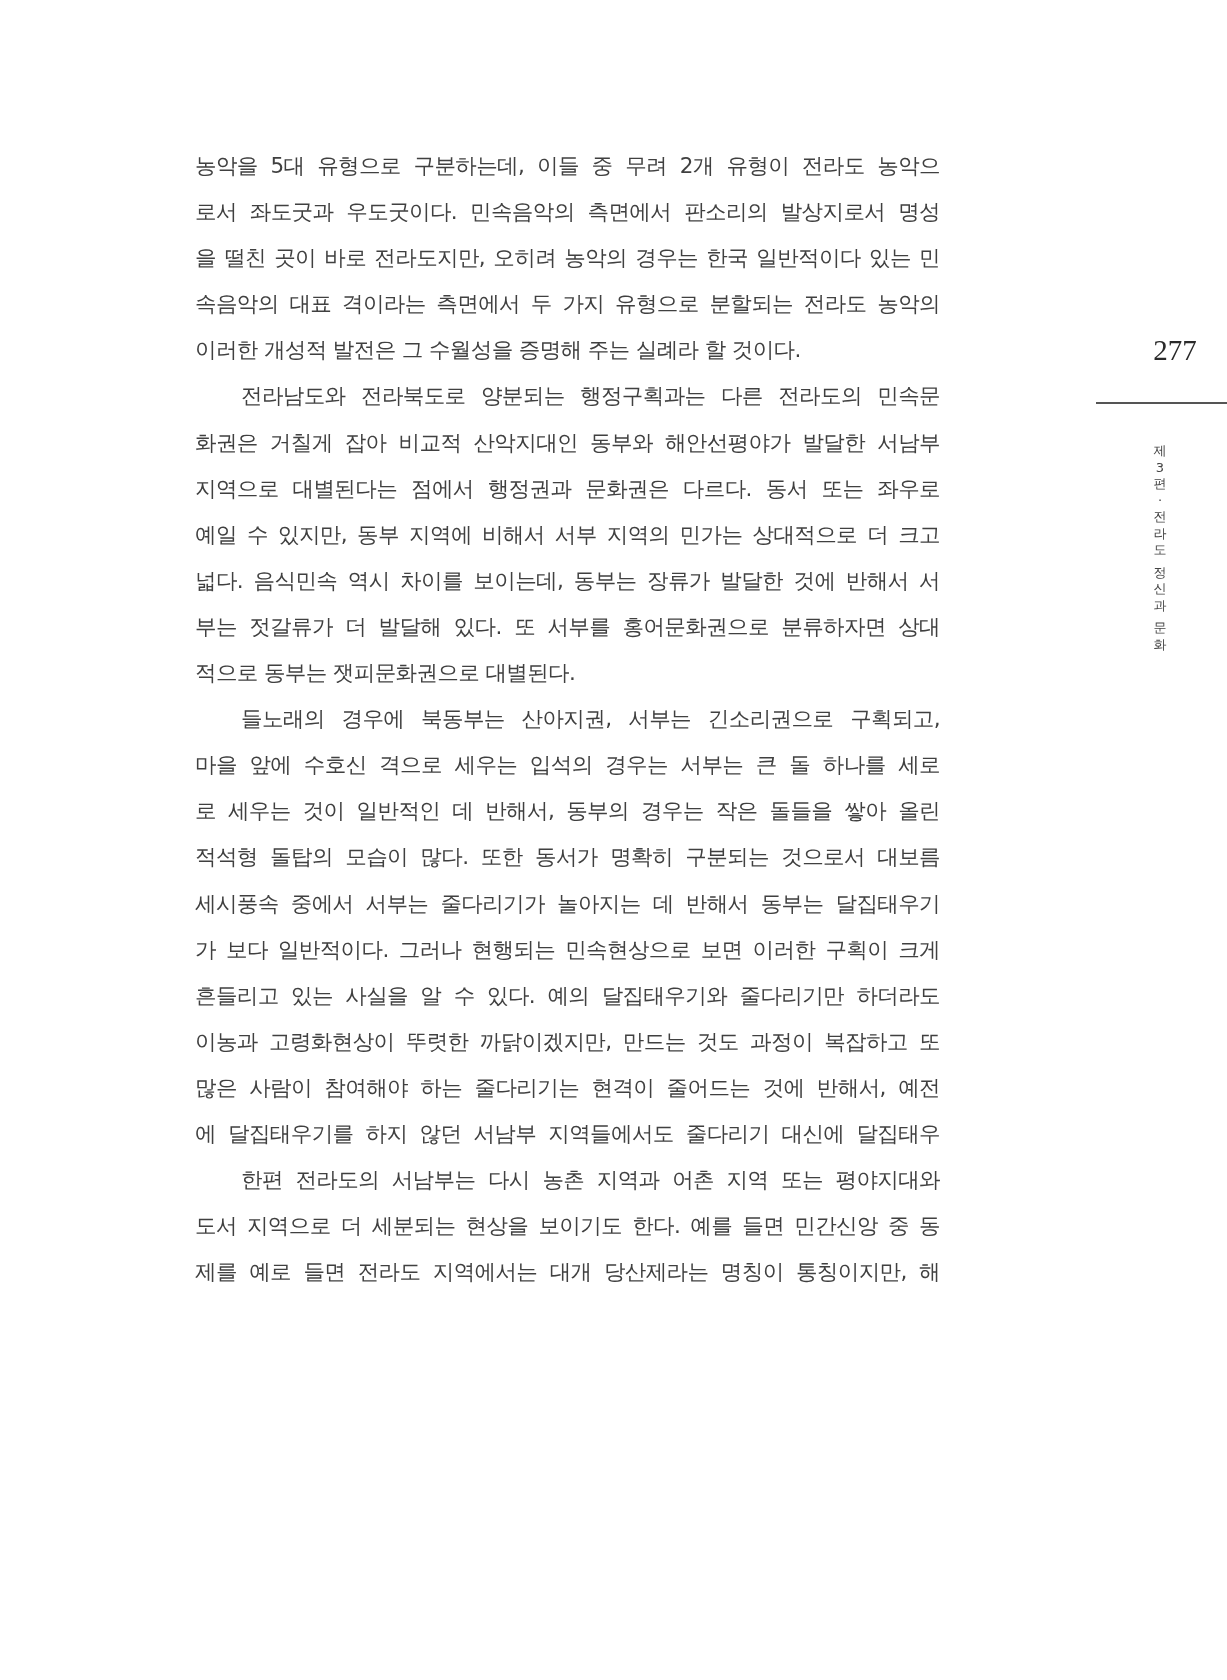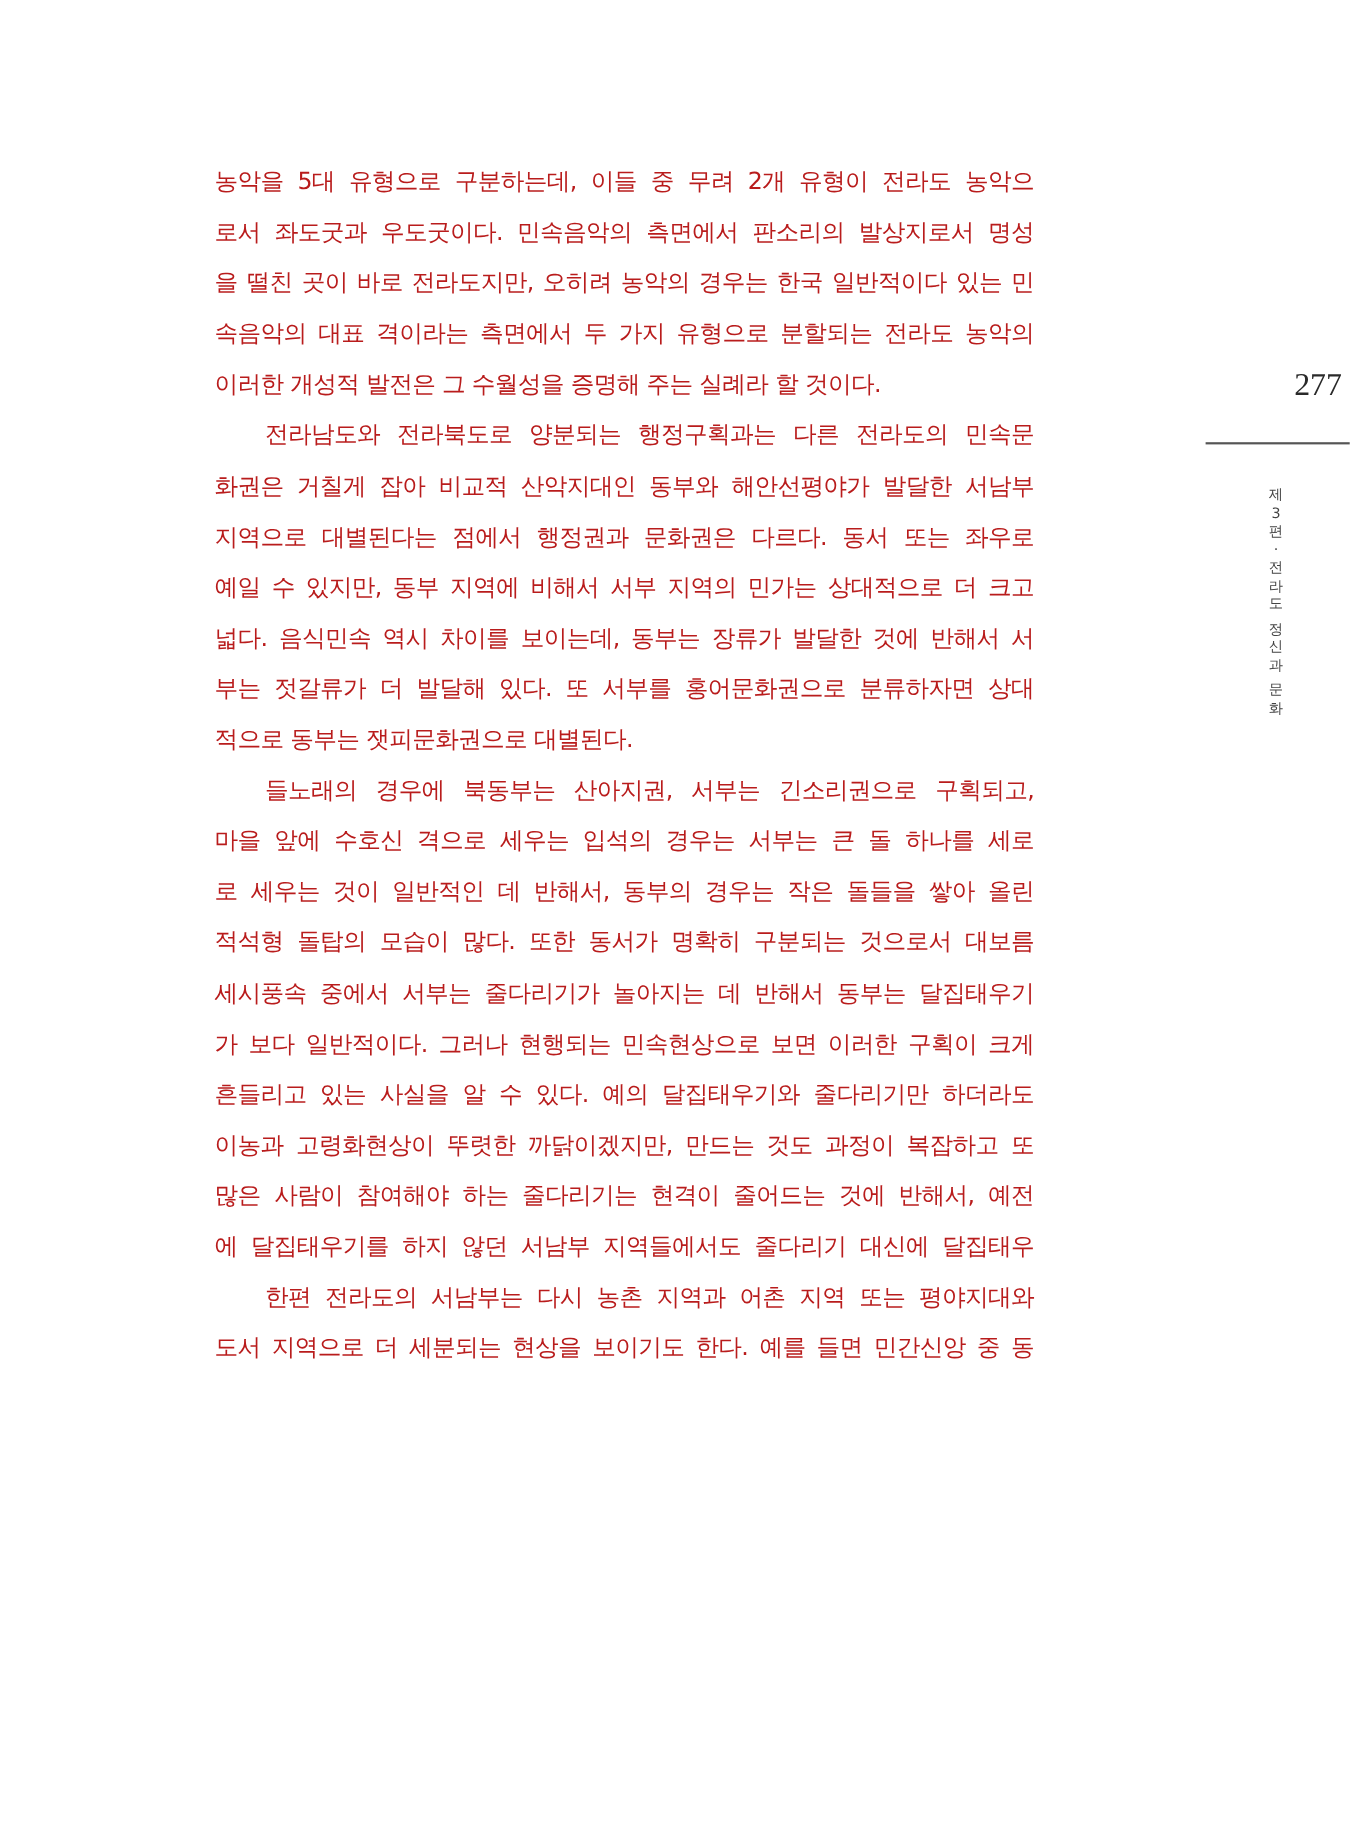--- a/index.html
+++ b/index.html
@@ -1,29 +1,29 @@
 <!DOCTYPE html>
 <html><head>
 <meta charset="utf-8">
 <style>
   html, body { margin: 0; padding: 0; background: #ffffff; }
   body { width: 1227px; height: 1680px; position: relative; overflow: hidden; }
   .page { position: absolute; left: 0; top: 0; width: 1227px; height: 1680px; background: #fff; }
   .body-text {
     position: absolute; left: 195px; top: 143px; width: 745px;
     font-family: "DejaVu Sans", sans-serif;
-    font-size: 21.5px; line-height: 46.1px; color: #b91c1c;
+    font-size: 21.5px; line-height: 46.1px; color: #404040;
     letter-spacing: -0.6px;
   }
   .line { display: block; white-space: nowrap; height: 46.1px; text-align: justify; text-align-last: justify; }
   .line.last { text-align-last: left; }
   .line.indent { padding-left: 46px; }
   .page-number {
     position: absolute; left: 1130px; top: 334px; width: 90px;
-    font-family: "Liberation Serif", serif; font-size: 29px; color: #2a2a2a; text-align: right;
+    font-family: "Liberation Serif", serif; font-size: 29px; color: #2a2a2a; text-align: center;
   }
   .rule { position: absolute; left: 1096px; top: 402px; width: 131px; height: 1.5px; background: #555; }
   .side-title {
     position: absolute; left: 1150px; top: 443px; width: 20px;
     font-family: "DejaVu Sans", sans-serif; font-size: 13px; color: #444;
     line-height: 16.5px; text-align: center;
   }
   .side-title span { display: block; }
 </style>
 </head>
@@ -48,20 +48,21 @@
       <span class="line">로 세우는 것이 일반적인 데 반해서, 동부의 경우는 작은 돌들을 쌓아 올린</span>
       <span class="line">적석형 돌탑의 모습이 많다. 또한 동서가 명확히 구분되는 것으로서 대보름</span>
       <span class="line">세시풍속 중에서 서부는 줄다리기가 놀아지는 데 반해서 동부는 달집태우기</span>
       <span class="line">가 보다 일반적이다. 그러나 현행되는 민속현상으로 보면 이러한 구획이 크게</span>
       <span class="line">흔들리고 있는 사실을 알 수 있다. 예의 달집태우기와 줄다리기만 하더라도</span>
       <span class="line">이농과 고령화현상이 뚜렷한 까닭이겠지만, 만드는 것도 과정이 복잡하고 또</span>
       <span class="line">많은 사람이 참여해야 하는 줄다리기는 현격이 줄어드는 것에 반해서, 예전</span>
       <span class="line">에 달집태우기를 하지 않던 서남부 지역들에서도 줄다리기 대신에 달집태우</span>
       <span class="line indent">한편 전라도의 서남부는 다시 농촌 지역과 어촌 지역 또는 평야지대와</span>
       <span class="line">도서 지역으로 더 세분되는 현상을 보이기도 한다. 예를 들면 민간신앙 중 동</span>
+      <span class="line">제를 예로 들면 전라도 지역에서는 대개 당산제라는 명칭이 통칭이지만, 해</span>
     </div>
   <div class="page-number">277</div>
   <div class="rule"></div>
   <div class="side-title" id="side-title">
       <span>제</span>
       <span>3</span>
       <span>편</span>
       <span>·</span>
       <span>전</span>
       <span>라</span>

